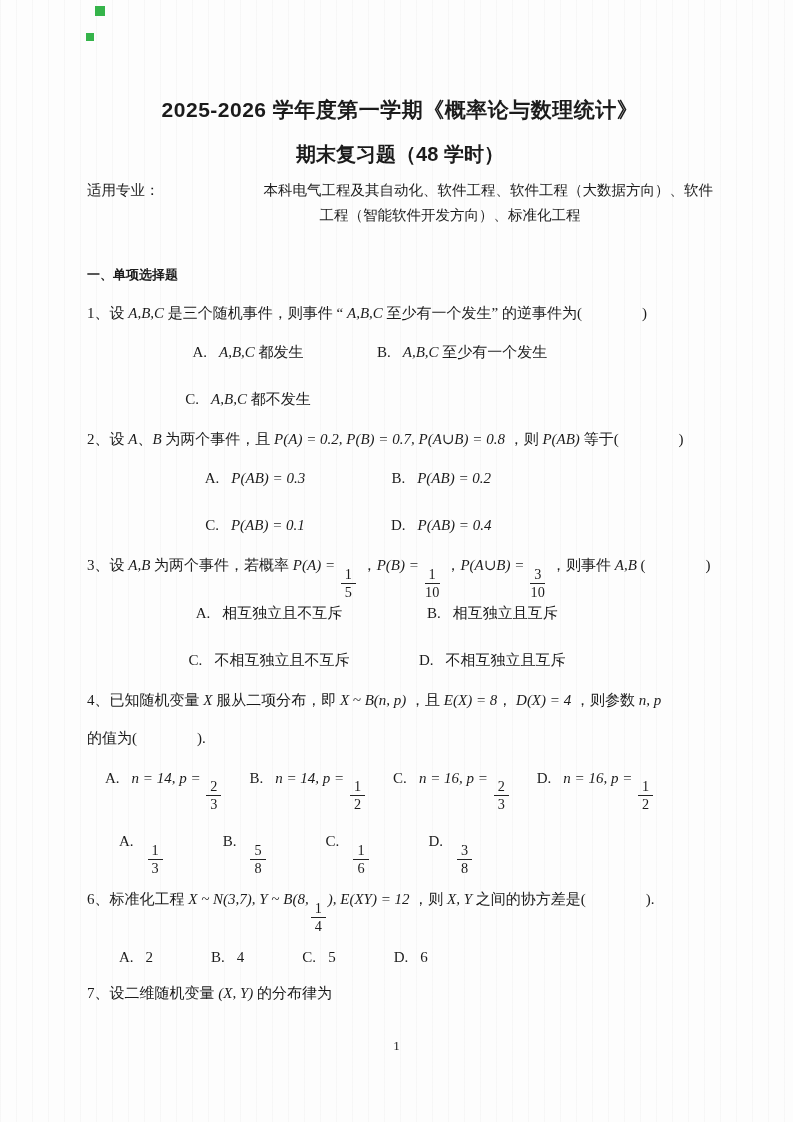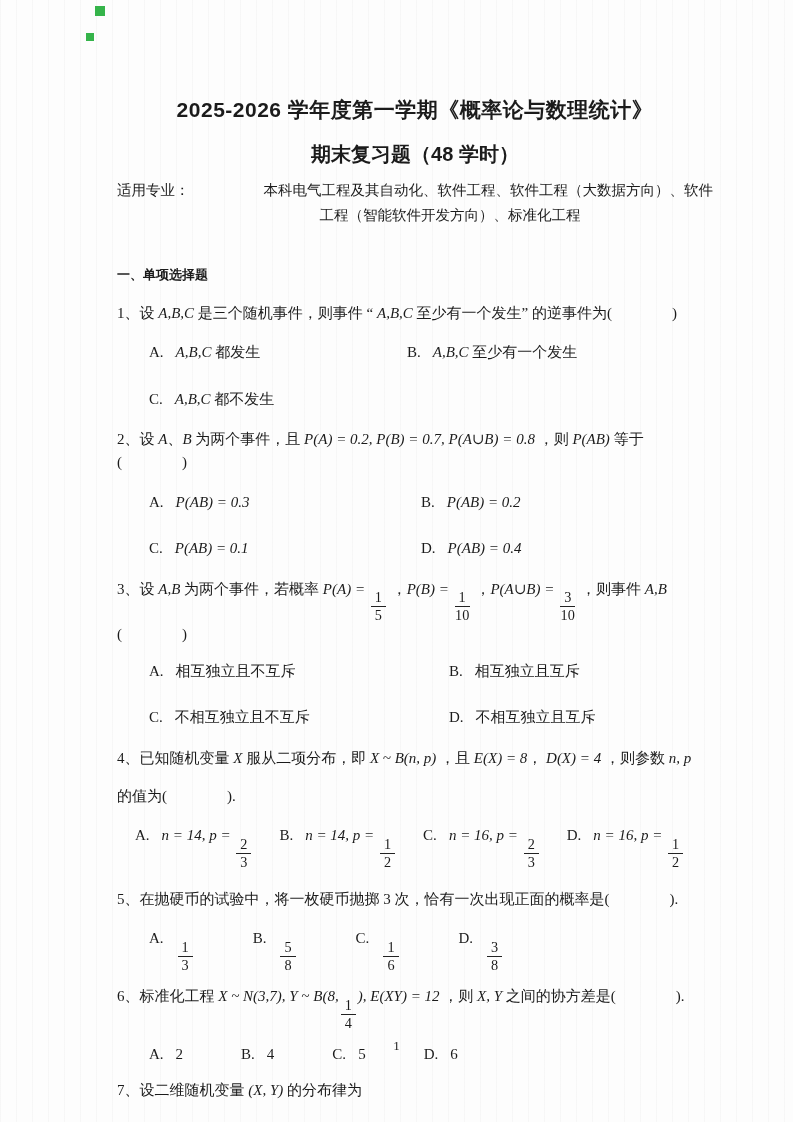--- a/index.html
+++ b/index.html
@@ -8,21 +8,21 @@
     background:#fdfdfd;color:#1b1b1b;overflow:hidden;
     font-family:"Liberation Serif","DejaVu Serif",serif;
   }
   .scan{
     position:absolute;inset:0;pointer-events:none;
     background:repeating-linear-gradient(90deg,rgba(110,110,110,0.045) 0 1px,transparent 1px 16px);
   }
   .artifact{position:absolute;background:#35b44a;}
   .a1{left:95px;top:6px;width:10px;height:10px;}
   .a2{left:86px;top:33px;width:8px;height:8px;}
-  .content{position:relative;padding:96px 80px 0 117px;}
+  .content{position:relative;padding:96px 80px 0 87px;}
   .title,.subtitle,.heading{
     font-family:"Liberation Sans","DejaVu Sans",sans-serif;font-weight:700;
   }
   .title{font-size:21px;text-align:center;letter-spacing:.5px;margin:0 0 17px 0;}
   .subtitle{font-size:20px;text-align:center;margin:0 0 10px 0;}
   .majors{display:flex;font-size:14.5px;line-height:1.72;justify-content:space-between;}
   .majors .mlabel{white-space:nowrap;margin-right:26px;}
   .majors .ml1,.majors .ml2{display:block;}
   .majors .ml2{margin-left:56px;}
   .heading{font-size:13px;margin-top:38px;}
@@ -34,23 +34,23 @@
   .stem-line + .stem-line{margin-top:15px;}
   .math{font-style:italic;}
   .frac{
     display:inline-flex;flex-direction:column;align-items:center;
     vertical-align:-0.62em;line-height:1.05;font-style:normal;
     margin:0 2px;font-size:0.95em;
   }
   .frac .fn{padding:0 4px 1px 4px;border-bottom:1px solid #222;}
   .frac .fd{padding-top:1px;}
   .opts{margin-top:16px;}
-  .grid2{display:grid;grid-template-columns:272px auto;row-gap:24px;padding-left:32px;justify-content:start;}
+  .grid2{display:grid;grid-template-columns:272px auto;row-gap:24px;padding-left:32px;justify-content:start;text-align:center;}
   #q1 .grid2{grid-template-columns:258px auto;}
-  #q3 .grid2{grid-template-columns:300px auto;margin-top:13px;}
+  #q3 .grid2{grid-template-columns:300px auto;margin-top:2px;}
   .row4{display:flex;align-items:center;padding-left:32px;gap:58px;}
   #q4 .row4{padding-left:18px;gap:26px;}
   #q6 .opts{margin-top:12px;}
   .opt{white-space:nowrap;line-height:1.5;}
   .olabel{margin-right:12px;}
   .pagenum{position:absolute;left:0;right:0;top:1038px;text-align:center;font-size:13px;}
 </style>
 </head>
 <body>
 
@@ -125,21 +125,20 @@
                 <span class="fn">2</span>
                 <span class="fd">3</span>
               </span></div>
             <div class="opt"><span class="olabel">D.</span><span class="math">n = 16, p = </span><span class="frac">
                 <span class="fn">1</span>
                 <span class="fd">2</span>
               </span></div>
           </div>
         </div>
         <div class="q" id="q5">
-          <div class="stem-line"><span class="qnum">5、</span><span class="txt">在抛硬币的试验中，将一枚硬币抛掷 3 次，恰有一次出现正面的概率是(　　　　).</span></div>
           <div class="opts row4">
             <div class="opt"><span class="olabel">A.</span><span class="frac">
                 <span class="fn">1</span>
                 <span class="fd">3</span>
               </span></div>
             <div class="opt"><span class="olabel">B.</span><span class="frac">
                 <span class="fn">5</span>
                 <span class="fd">8</span>
               </span></div>
             <div class="opt"><span class="olabel">C.</span><span class="frac">

